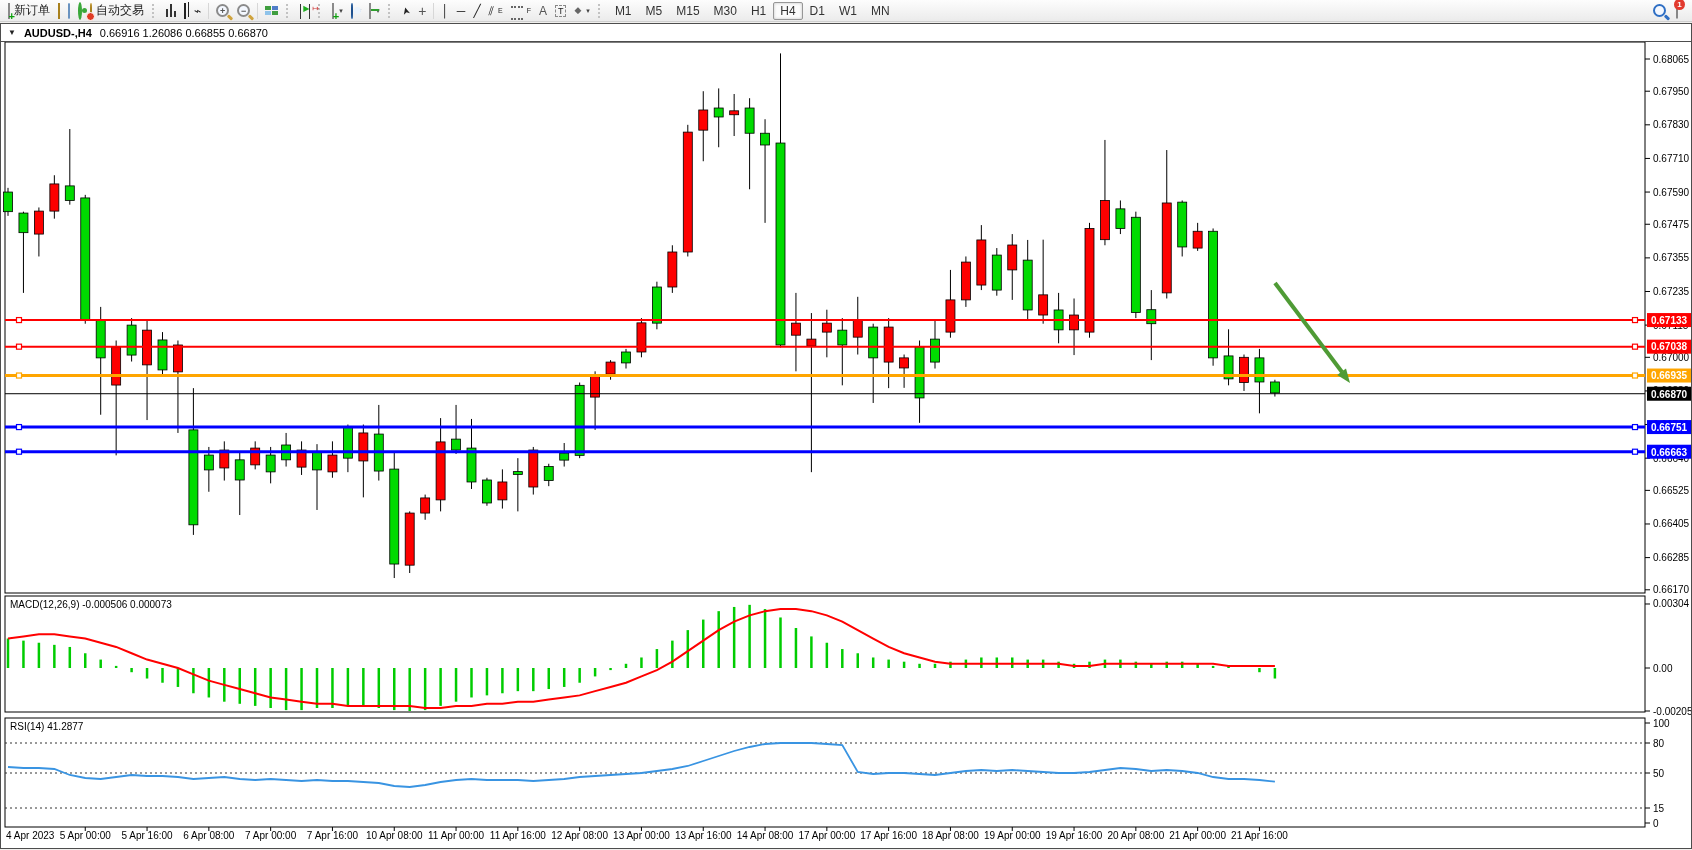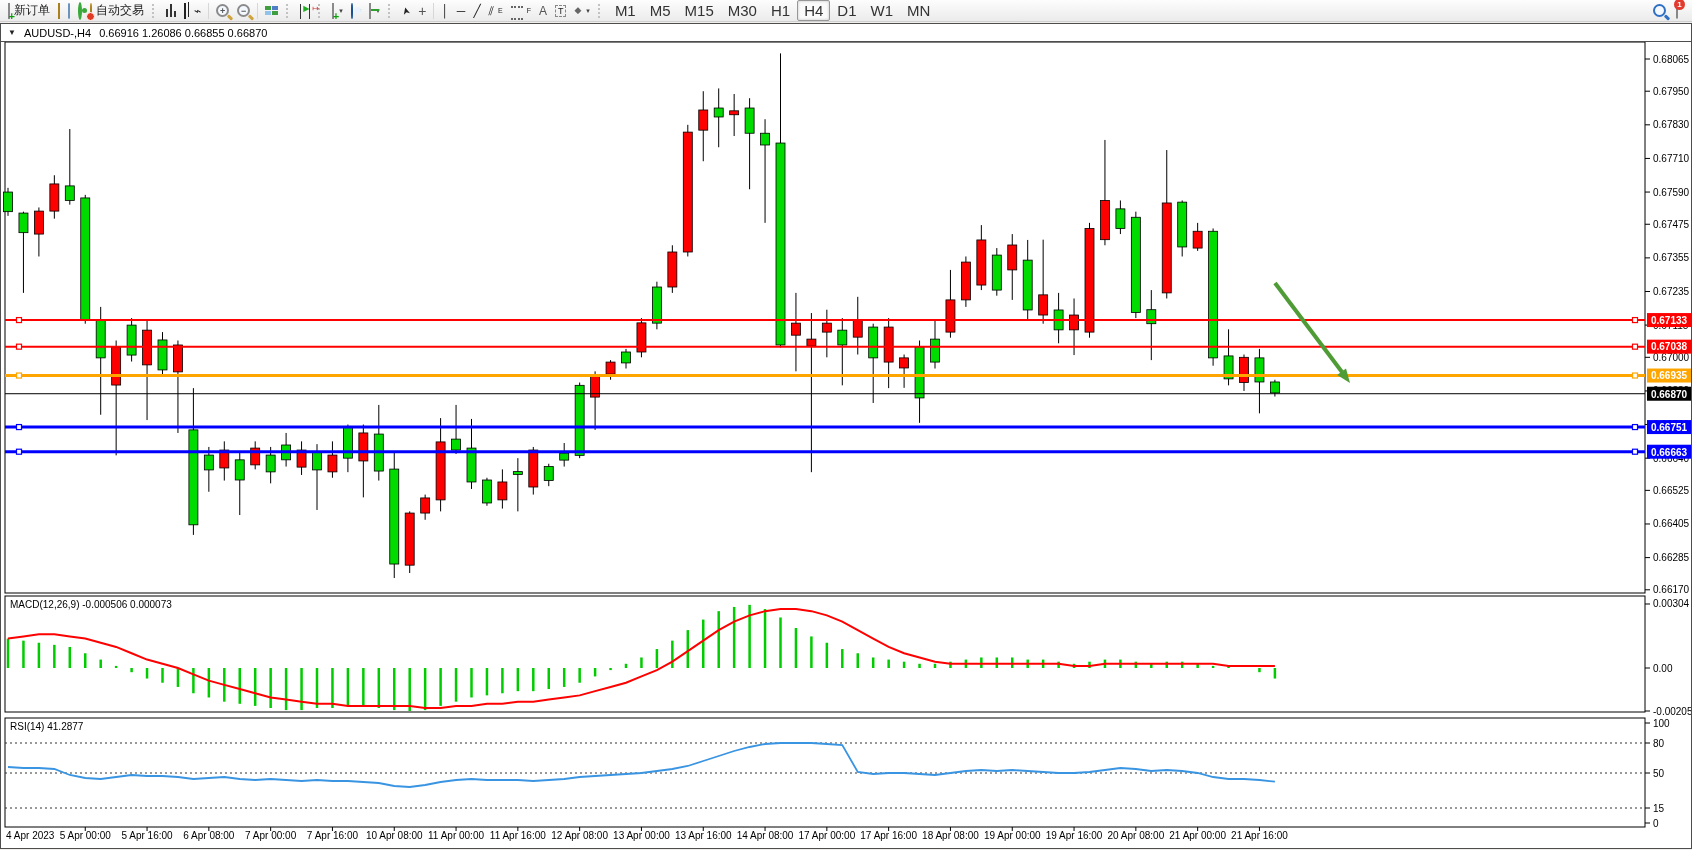--- a/index.html
+++ b/index.html
@@ -3,21 +3,21 @@
 <meta charset="utf-8">
 <style>
   html,body{margin:0;padding:0}
   body{width:1692px;height:850px;position:relative;background:#f0efed;font-family:"Liberation Sans",sans-serif;overflow:hidden}
   
   #toolbar{position:absolute;top:0;left:0;width:1692px;height:22px;display:flex;align-items:center;padding:0 4px;box-sizing:border-box;background:linear-gradient(#fdfdfd,#ebebeb);border-bottom:1px solid #cfcfcf;font-size:12px;color:#222;white-space:nowrap}
   .tbtn{display:inline-flex;align-items:center;gap:4px;padding:1px 4px;height:18px;border-radius:2px;cursor:default}
   .grip{width:4px;height:14px;border-left:2px dotted #c2c2c2;margin:0 4px}
   .sep{width:1px;height:16px;background:#d7d7d7;margin:0 3px}
   .dd{font-size:7px;color:#444;margin-left:1px}
-  .tf{padding:1px 6px;font-size:15px;color:#333;border:1px solid transparent;border-radius:2px}
+  .tf{padding:1px 6px;font-size:12px;color:#333;border:1px solid transparent;border-radius:2px}
   .tf.active{border:1px solid #979797;background:#fbfbfb;box-shadow:inset 0 0 3px #c3c3c3}
   #tb-right{margin-left:auto;display:flex;align-items:center;gap:10px;padding-right:10px}
   
   .ti{position:relative;display:inline-block}
   .i-doc{width:10px;height:12px;background:#fff;border:1px solid #8a8a8a}
   .i-plus{position:absolute;right:-5px;bottom:-4px;color:#0ca00c;font-weight:bold;font-size:11px;line-height:1}
   .i-goldbox{width:10px;height:9px;background:#e9b94e;border:1px solid #a8801c;transform:skewX(-14deg)}
   .i-monitor{width:13px;height:10px;background:#cfe3f7;border:1px solid #6a93c0;border-radius:1px}
   .i-signal{width:9px;height:9px;border:2px solid #3aa83a;border-radius:50%}
   .i-sigdot{position:absolute;left:4px;top:4px;width:5px;height:5px;background:#3aa83a;border-radius:50%}
@@ -169,21 +169,21 @@
         <span class="i-zoom" style="border-color:#2f6fc4"></span>
         <span class="i-handle" style="background:#2f6fc4"></span>
       </span>
     <span class="ti"><span class="i-chat"></span><span class="badge">1</span></span>
   </span>
 </div>
 
 <div id="chart-window">
   <div id="chart-header">
     <span class="caret">▼</span>
-    <span style="font-weight:normal">AUDUSD-,H4</span>
+    <span style="font-weight:bold">AUDUSD-,H4</span>
     <span>0.66916 1.26086 0.66855 0.66870</span>
   </div>
   <svg id="chart-svg" width="1690" height="824" viewBox="0 0 1690 824">
       <g>
         <rect x="4" y="18" width="1640" height="551" fill="#fff" stroke="#000"></rect>
         <rect x="4" y="572" width="1640" height="116" fill="#fff" stroke="#000"></rect>
         <rect x="4" y="694" width="1640" height="109" fill="#fff" stroke="#000"></rect>
       </g>
       <g>
         <line x1="1644" x2="1649" y1="35" y2="35" stroke="#000"></line>

